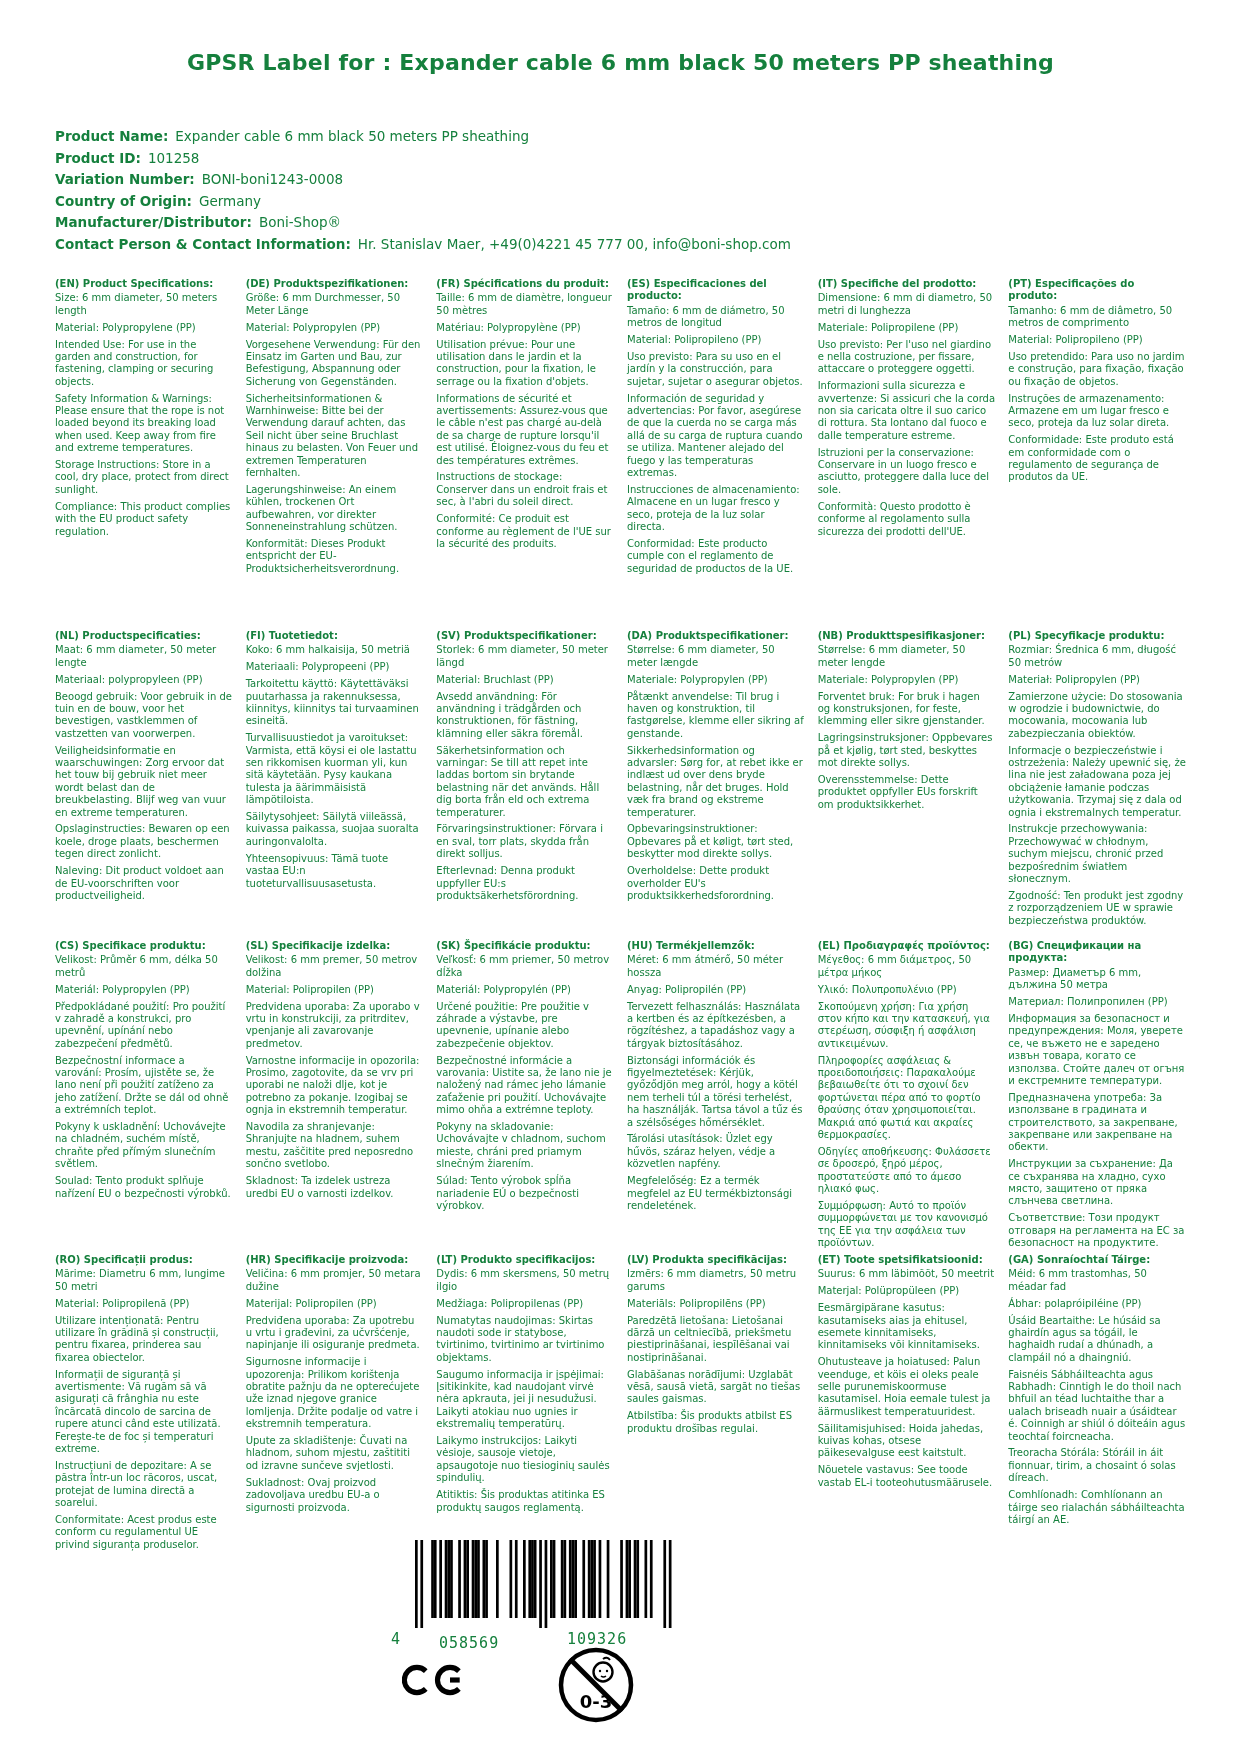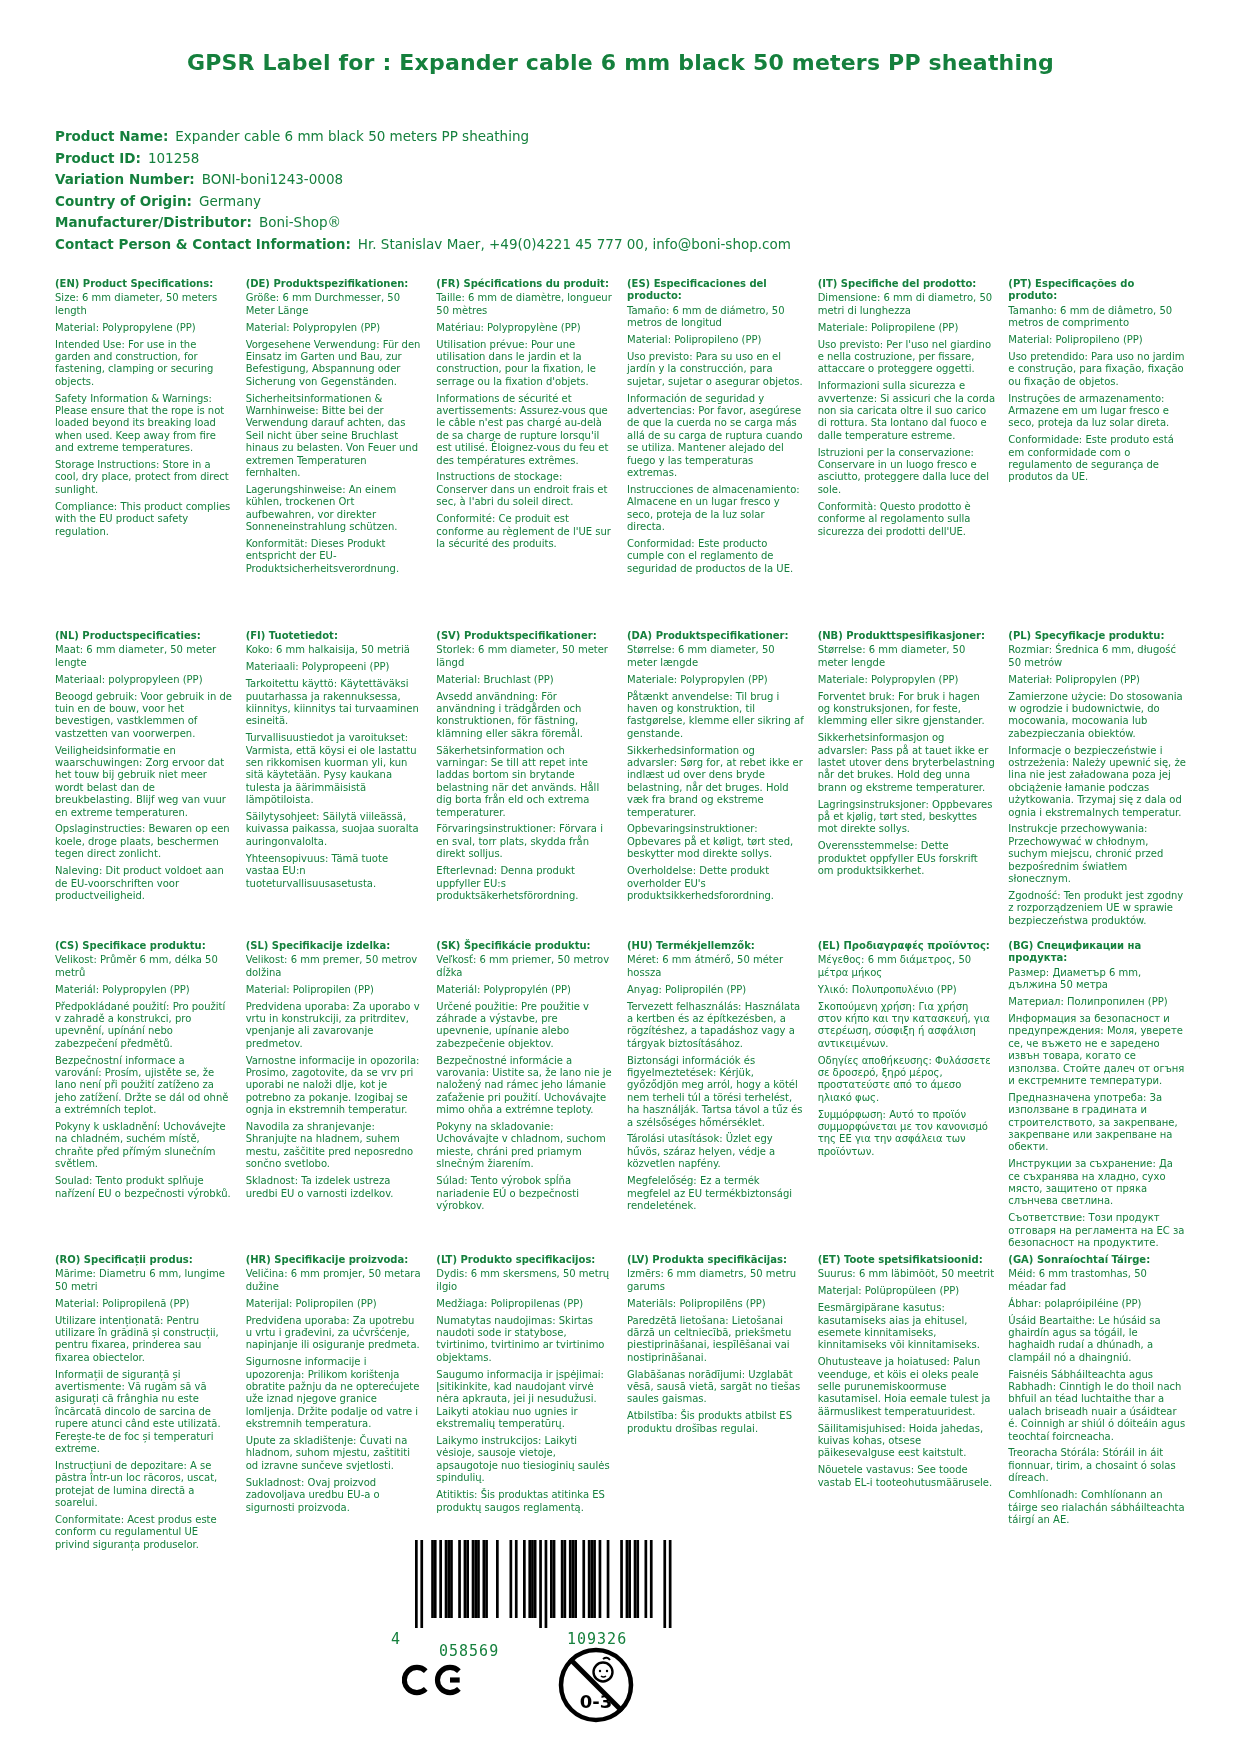--- a/index.html
+++ b/index.html
@@ -14,21 +14,21 @@
         grid-template-columns:repeat(6,1fr);column-gap:13px;
         grid-template-rows:352px 310px 314px auto;}
   .block{font-size:10px;line-height:1.24;}
   .block .bh{font-weight:bold;margin:0 0 2px 0;}
   .block p{margin:0 0 4.5px 0;}
   .barcode{position:absolute;top:1540px;left:415px;width:257px;height:112px;}
   .barcode svg{display:block;}
   .bc-digits{position:absolute;top:90px;left:-24px;width:300px;
              font-family:"DejaVu Sans Mono",monospace;font-size:15px;letter-spacing:1px;}
   .bc-digits .lead{position:absolute;left:0;top:0;}
-  .bc-digits .g1{position:absolute;left:48px;top:12px;}
+  .bc-digits .g1{position:absolute;left:48px;top:4px;}
   .bc-digits .g2{position:absolute;left:176px;top:0;}
   .ce{position:absolute;top:1662px;left:402px;width:64px;height:36px;}
   .age{position:absolute;top:1645px;left:556px;width:80px;height:80px;}
 </style>
 </head>
 <body>
 
 <div class="page">
 
   <div class="title">GPSR Label for : Expander cable 6 mm black 50 meters PP sheathing</div>
@@ -130,21 +130,20 @@
         <p>Påtænkt anvendelse: Til brug i haven og konstruktion, til fastgørelse, klemme eller sikring af genstande.</p>
         <p>Sikkerhedsinformation og advarsler: Sørg for, at rebet ikke er indlæst ud over dens bryde belastning, når det bruges. Hold væk fra brand og ekstreme temperaturer.</p>
         <p>Opbevaringsinstruktioner: Opbevares på et køligt, tørt sted, beskytter mod direkte sollys.</p>
         <p>Overholdelse: Dette produkt overholder EU's produktsikkerhedsforordning.</p>
       </div>
       <div class="block">
         <div class="bh">(NB) Produkttspesifikasjoner:</div>
         <p>Størrelse: 6 mm diameter, 50 meter lengde</p>
         <p>Materiale: Polypropylen (PP)</p>
         <p>Forventet bruk: For bruk i hagen og konstruksjonen, for feste, klemming eller sikre gjenstander.</p>
-        <p>Sikkerhetsinformasjon og advarsler: Pass på at tauet ikke er lastet utover dens bryterbelastning når det brukes. Hold deg unna brann og ekstreme temperaturer.</p>
         <p>Lagringsinstruksjoner: Oppbevares på et kjølig, tørt sted, beskyttes mot direkte sollys.</p>
         <p>Overensstemmelse: Dette produktet oppfyller EUs forskrift om produktsikkerhet.</p>
       </div>
       <div class="block">
         <div class="bh">(PL) Specyfikacje produktu:</div>
         <p>Rozmiar: Średnica 6 mm, długość 50 metrów</p>
         <p>Materiał: Polipropylen (PP)</p>
         <p>Zamierzone użycie: Do stosowania w ogrodzie i budownictwie, do mocowania, mocowania lub zabezpieczania obiektów.</p>
         <p>Informacje o bezpieczeństwie i ostrzeżenia: Należy upewnić się, że lina nie jest załadowana poza jej obciążenie łamanie podczas użytkowania. Trzymaj się z dala od ognia i ekstremalnych temperatur.</p>
         <p>Instrukcje przechowywania: Przechowywać w chłodnym, suchym miejscu, chronić przed bezpośrednim światłem słonecznym.</p>
@@ -184,20 +183,21 @@
         <p>Tervezett felhasználás: Használata a kertben és az építkezésben, a rögzítéshez, a tapadáshoz vagy a tárgyak biztosításához.</p>
         <p>Biztonsági információk és figyelmeztetések: Kérjük, győződjön meg arról, hogy a kötél nem terheli túl a törési terhelést, ha használják. Tartsa távol a tűz és a szélsőséges hőmérséklet.</p>
         <p>Tárolási utasítások: Üzlet egy hűvös, száraz helyen, védje a közvetlen napfény.</p>
         <p>Megfelelőség: Ez a termék megfelel az EU termékbiztonsági rendeletének.</p>
       </div>
       <div class="block">
         <div class="bh">(EL) Προδιαγραφές προϊόντος:</div>
         <p>Μέγεθος: 6 mm διάμετρος, 50 μέτρα μήκος</p>
         <p>Υλικό: Πολυπροπυλένιο (PP)</p>
         <p>Σκοπούμενη χρήση: Για χρήση στον κήπο και την κατασκευή, για στερέωση, σύσφιξη ή ασφάλιση αντικειμένων.</p>
+        <p>Πληροφορίες ασφάλειας &amp; προειδοποιήσεις: Παρακαλούμε βεβαιωθείτε ότι το σχοινί δεν φορτώνεται πέρα από το φορτίο θραύσης όταν χρησιμοποιείται. Μακριά από φωτιά και ακραίες θερμοκρασίες.</p>
         <p>Οδηγίες αποθήκευσης: Φυλάσσετε σε δροσερό, ξηρό μέρος, προστατεύστε από το άμεσο ηλιακό φως.</p>
         <p>Συμμόρφωση: Αυτό το προϊόν συμμορφώνεται με τον κανονισμό της ΕΕ για την ασφάλεια των προϊόντων.</p>
       </div>
       <div class="block">
         <div class="bh">(BG) Спецификации на продукта:</div>
         <p>Размер: Диаметър 6 mm, дължина 50 метра</p>
         <p>Материал: Полипропилен (PP)</p>
         <p>Информация за безопасност и предупреждения: Моля, уверете се, че въжето не е заредено извън товара, когато се използва. Стойте далеч от огъня и екстремните температури.</p>
         <p>Предназначена употреба: За използване в градината и строителството, за закрепване, закрепване или закрепване на обекти.</p>
         <p>Инструкции за съхранение: Да се съхранява на хладно, сухо място, защитено от пряка слънчева светлина.</p>

